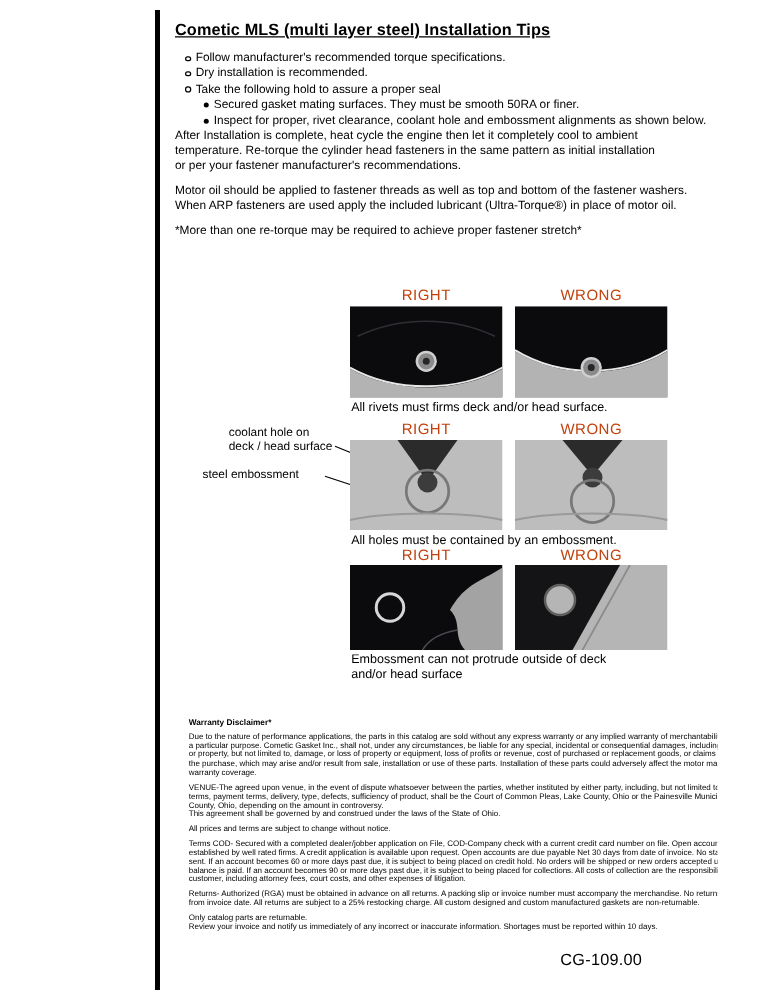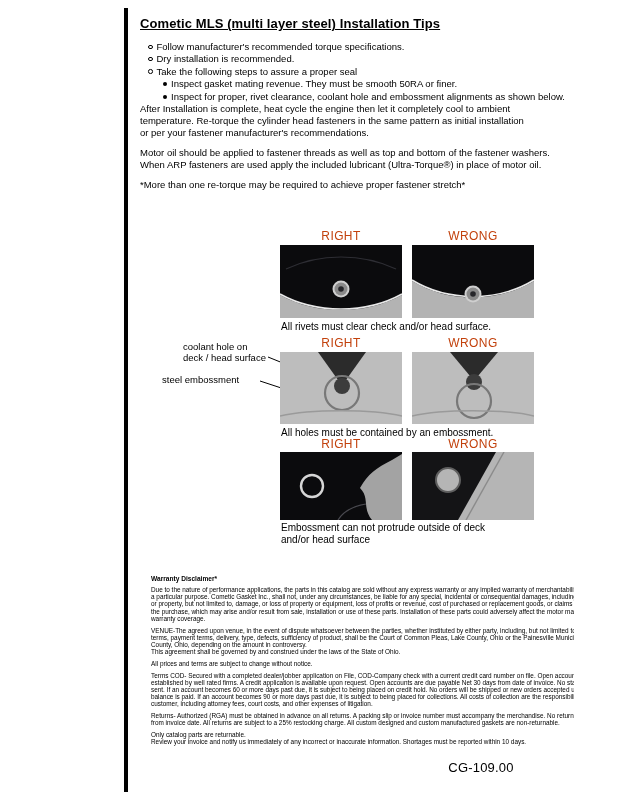--- a/index.html
+++ b/index.html
@@ -47,25 +47,25 @@
     <div class="bullet-row">
       <span class="marker-open"></span>
       <span>Follow manufacturer's recommended torque specifications.</span>
     </div>
     <div class="bullet-row">
       <span class="marker-open"></span>
       <span>Dry installation is recommended.</span>
     </div>
     <div class="bullet-row">
       <span class="marker-open"></span>
-      <span>Take the following steps to assure a proper seal</span>
+      <span>Take the following hold to assure a proper seal</span>
     </div>
     <div class="bullet-row">
       <span class="marker-filled"></span>
-      <span>Inspect gasket mating revenue.  They must be smooth 50RA or finer.</span>
+      <span>Secured gasket mating surfaces.  They must be smooth 50RA or finer.</span>
     </div>
     <div class="bullet-row">
       <span class="marker-filled"></span>
       <span>Inspect for proper, rivet clearance, coolant hole and embossment alignments as shown below.</span>
     </div>
 
     <div class="para">After Installation is complete, heat cycle the engine then let it completely cool to ambient
 temperature. Re-torque the cylinder head fasteners in the same pattern as initial installation
 or per your fastener manufacturer's recommendations.</div>
     <div class="para">Motor oil should be applied to fastener threads as well as top and bottom of the fastener washers.
@@ -86,21 +86,21 @@
     <circle cx="61" cy="44" r="2.8" fill="#26262a"></circle>
   </svg>
   <svg class="dg-img" style="left:368px; top:245px; height:73px;" viewBox="0 0 122 73">
     <rect width="122" height="73" fill="#0b0b0d"></rect>
     <path d="M0,36 C36,58 86,58 122,36 L122,73 L0,73 Z" fill="#b3b3b3"></path>
     <path d="M0,35 C36,57 86,57 122,35" stroke="#e8e8e8" stroke-width="1.6" fill="none"></path>
     <circle cx="61" cy="49" r="8.5" fill="#cfcfcf"></circle>
     <circle cx="61" cy="49" r="6.5" fill="#8a8a8a"></circle>
     <circle cx="61" cy="49" r="2.8" fill="#26262a"></circle>
   </svg>
-  <div class="dg-caption" style="left:237px; top:321px;">All rivets must clear check and/or head surface.</div>
+  <div class="dg-caption" style="left:237px; top:321px;">All rivets must firms deck and/or head surface.</div>
 
   <div class="dg-header" style="left:236px; top:336px;">RIGHT</div>
   <div class="dg-header" style="left:368px; top:336px;">WRONG</div>
 
   <div class="callout" style="left:139px; top:341px;">coolant hole on
 deck / head surface</div>
   <div class="callout" style="left:118px; top:374px;">steel embossment</div>
   <svg class="callout-lines" viewBox="0 0 92 64">
     <line x1="12" y1="12" x2="86" y2="42" stroke="#000" stroke-width="1"></line>
     <line x1="4" y1="36" x2="74" y2="59" stroke="#000" stroke-width="1"></line>

